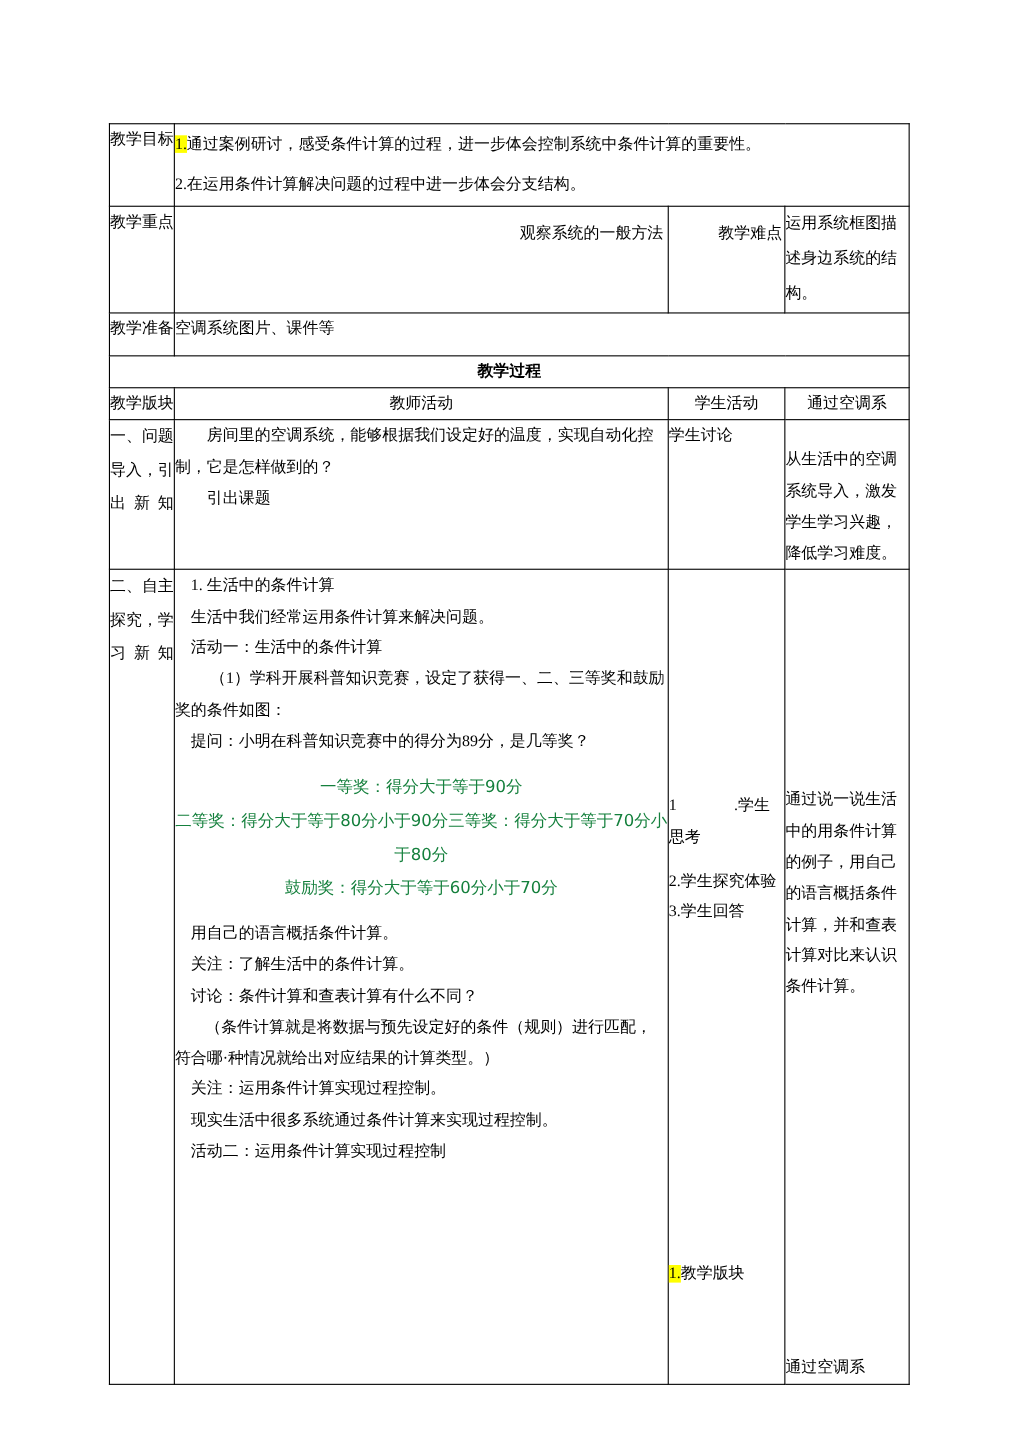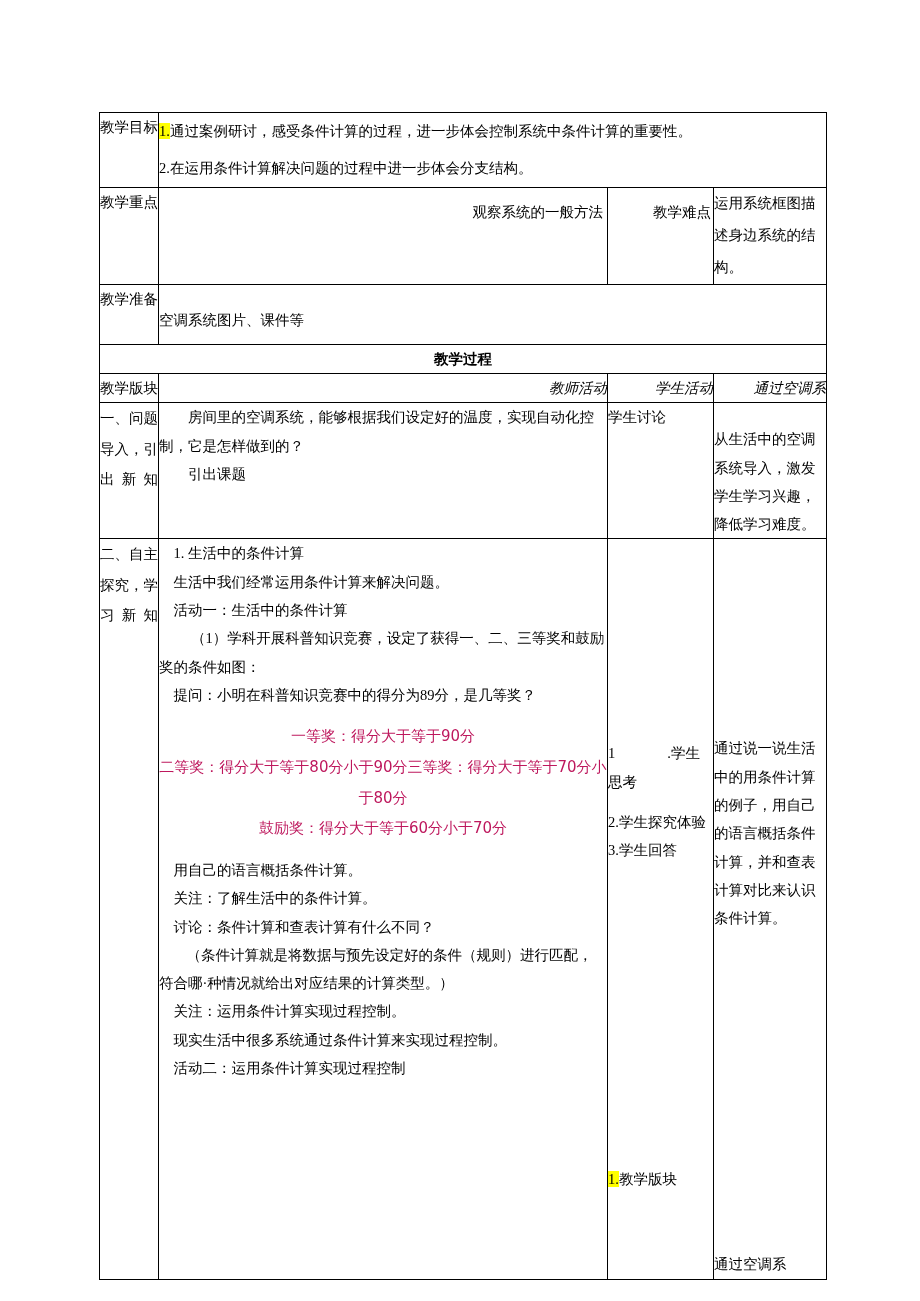--- a/index.html
+++ b/index.html
@@ -62,46 +62,45 @@
 
   .p { margin: 0; }
   .indent1 { text-indent: 2em; }
   .indent-half { text-indent: 1em; }
 
   .hl-yellow {
     background: #ffff00;
   }
 
   .award {
-    color: #be185d;
+    color: #15803d;
     text-align: center;
     font-family: "DejaVu Sans", "Liberation Sans", sans-serif;
     font-size: 15px;
     line-height: 2.05;
     margin: 0;
   }
 
   .objective-line {
     margin: 0;
     line-height: 2.55;
   }
 
   .proc-head {
     text-align: center;
     font-size: 14.5px;
     padding: 4px 0 4px 0;
     font-weight: bold;
   }
 
   .colhead {
-    text-align: right;
+    text-align: center;
     font-size: 15px;
     padding: 10px 0 10px 0;
     vertical-align: middle;
-    font-style: italic;
   }
 
   .bigcell {
     font-size: 14.5px;
     line-height: 2.12;
     padding: 4px 6px 4px 4px;
   }
 
   .stu-cell {
     font-size: 14.5px;
@@ -144,21 +143,21 @@
 
       <tr>
         <td class="label-cell">教学重点</td>
         <td class="center mid" style="padding:10px 4px;">观察系统的一般方法</td>
         <td class="center mid" style="padding:10px 2px;">教学难点</td>
         <td class="cell-pad" style="line-height:2.2;">运用系统框图描述身边系统的结构。</td>
       </tr>
 
       <tr>
         <td class="label-cell">教学准备</td>
-        <td colspan="3" class="cell-pad" style="padding-top:21px;padding-bottom:10px;">空调系统图片、课件等</td>
+        <td colspan="3" class="cell-pad" style="padding-top:0;padding-bottom:10px;">空调系统图片、课件等</td>
       </tr>
 
       <tr>
         <td colspan="4" class="proc-head">教学过程</td>
       </tr>
 
       <tr>
         <td class="label-cell">教学版块</td>
         <td class="colhead">教师活动</td>
         <td class="colhead">学生活动</td>

